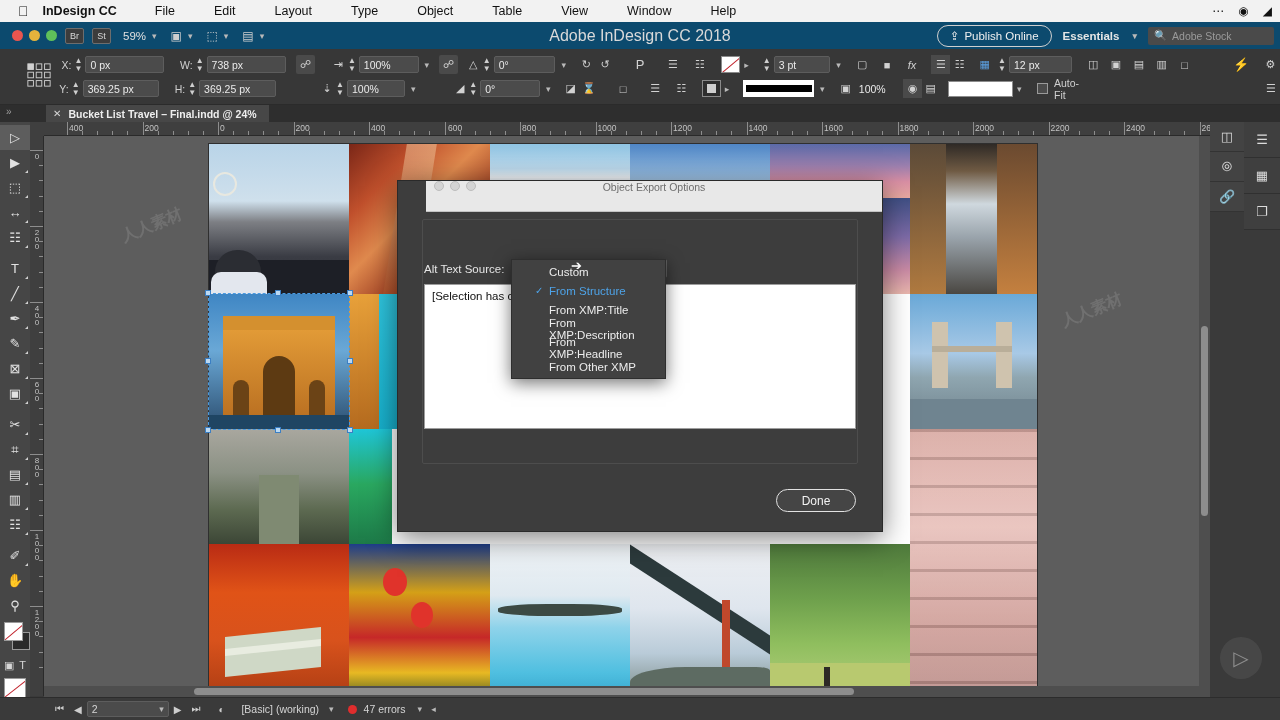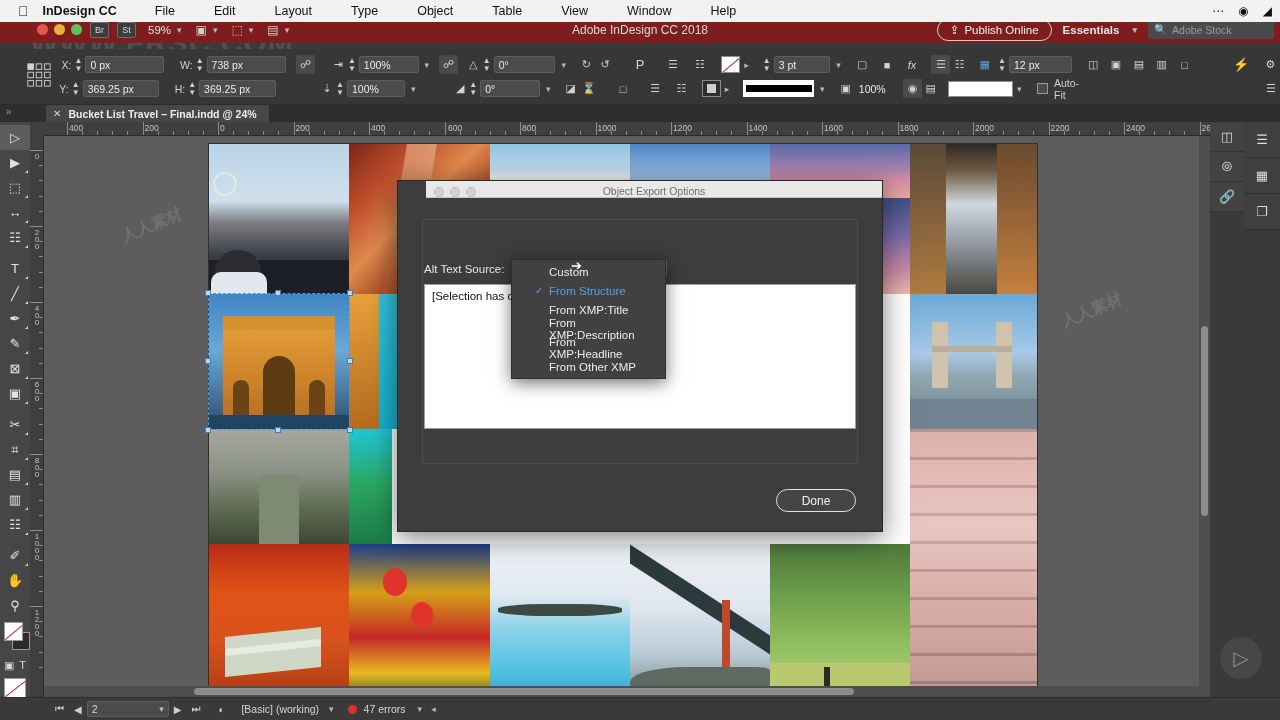--- a/index.html
+++ b/index.html
@@ -18,36 +18,36 @@
     font-size: 12.5px; z-index: 60;
   }
   .macbar .apple { margin: 0 14px 0 18px; font-size: 14px; line-height: 1; }
   .macbar .appname { font-weight: bold; margin-right: 18px; }
   .macbar .mitem { margin-right: 19px; padding-left: 20px; }
   .macbar .right { position: absolute; right: 8px; display: flex; align-items: center; gap: 14px; }
   .macbar .right span { font-size: 12px; }
 
   
   .titlebar {
-    position: absolute; top: 16px; left: 0; width: 1280px; height: 27px;
-    background: #7f1d1d; display: flex; align-items: center; z-index: 50; padding-left: 25px;
+    position: absolute; top: 22px; left: 0; width: 1280px; height: 27px;
+    background: #0c4a6e; display: flex; align-items: center; z-index: 50;
   }
   .traffic { display: flex; gap: 6px; margin-left: 12px; }
   .traffic i { width: 11px; height: 11px; border-radius: 50%; display: block; }
   .tb-btn {
     width: 19px; height: 16px; border: 1px solid #6d6d6d; border-radius: 2px;
     font-size: 9px; display: flex; align-items: center; justify-content: center;
     color: #d8d8d8; background: #3c3c3c; margin-left: 8px;
   }
   .zoomval { margin-left: 12px; font-size: 11.5px; color: #e0e0e0; }
   .chev { font-size: 9px; color: #b9b9b9; margin-left: 6px; }
   .tb-ico { margin-left: 14px; color: #cfcfcf; font-size: 12px; display:flex; align-items:center; }
   .apptitle {
     position: absolute; left: 0; right: 0; text-align: center;
-    font-size: 12px; color: #d9d9d9; pointer-events: none;
+    font-size: 16px; color: #d9d9d9; pointer-events: none;
   }
   .titlebar .rightgrp {
     position: absolute; right: 6px; display: flex; align-items: center; gap: 11px;
   }
   .pubonline {
     border: 1px solid #cfcfcf; border-radius: 11px; padding: 3px 12px;
     font-size: 11.5px; color: #f0f0f0; display: flex; align-items: center; gap: 5px;
   }
   .essentials { font-size: 11.5px; font-weight: bold; color: #e6e6e6; display:flex; align-items:center; gap:7px; }
   .stocksearch {
@@ -232,21 +232,21 @@
   }
   .errdot { width: 9px; height: 9px; border-radius: 50%; background: #e02d2d; display:inline-block; }
 
   
   .dlg {
     position: absolute; left: 397px; top: 180px; width: 486px; height: 352px;
     background: #3d3d3d; border: 1px solid #2a2a2a; z-index: 70;
     box-shadow: 0 6px 26px rgba(0,0,0,0.5);
   }
   .dlg-title {
-    height: 17px; background: #e8e8e8; display: flex; align-items: flex-end;
+    height: 31px; background: #e8e8e8; display: flex; align-items: flex-start;
     position: relative; border-bottom: 1px solid #c3c3c3; margin-left: 28px;
   }
   .dlg-title .tl { display: flex; gap: 6px; margin-left: 8px; }
   .dlg-title .tl i {
     width: 10px; height: 10px; border-radius: 50%;
     background: #d4d4d4; border: 1px solid #bdbdbd; display: block;
   }
   .dlg-title span {
     position: absolute; left: 0; right: 0; text-align: center;
     font-size: 10.5px; color: #6e6e6e;

